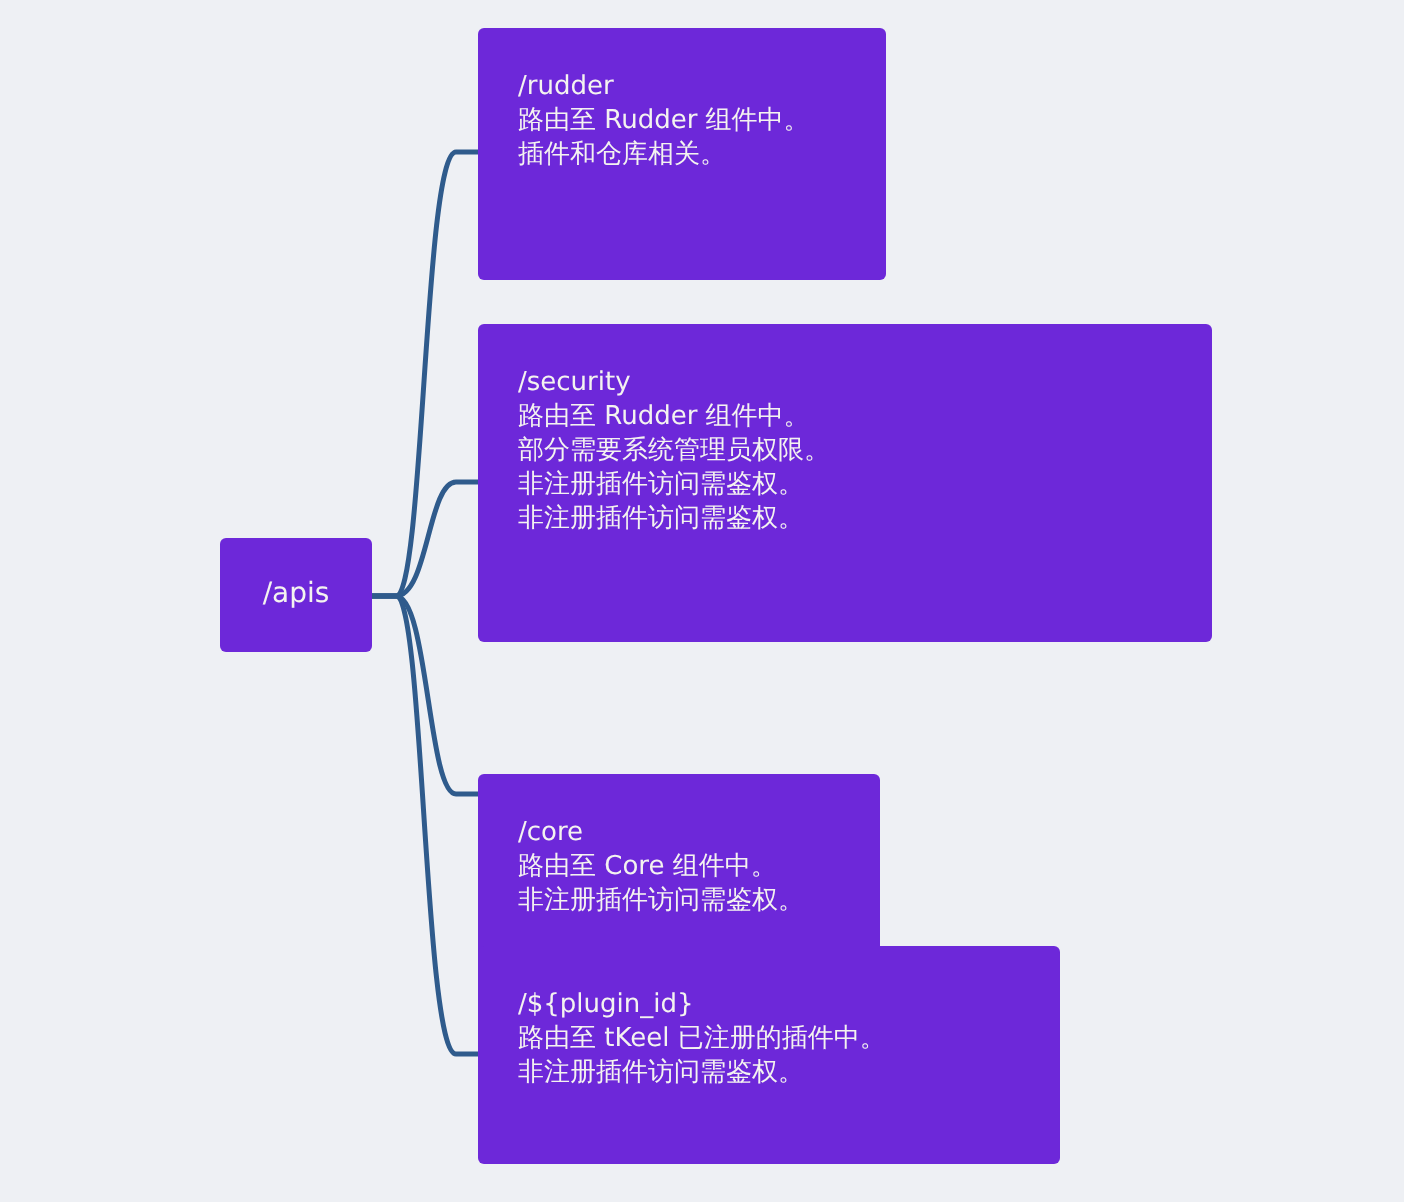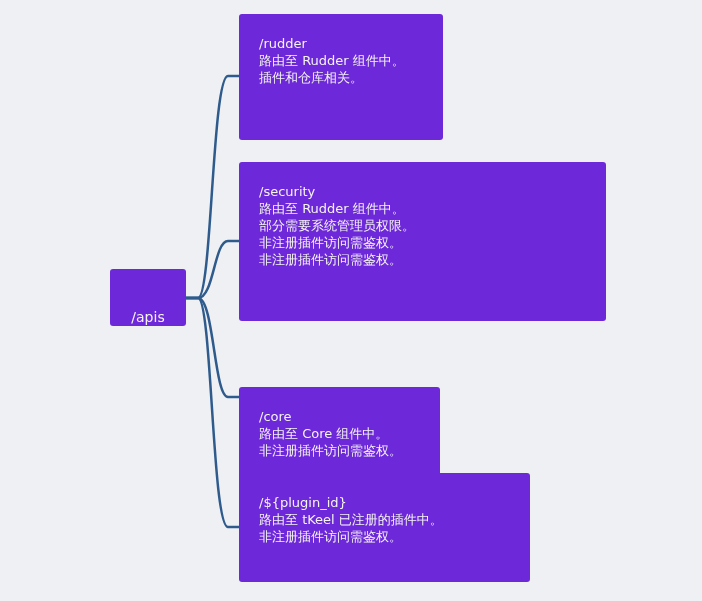--- a/index.html
+++ b/index.html
@@ -5,21 +5,21 @@
   html, body { margin:0; padding:0; }
   body {
     width:702px; height:601px; background:#eef0f4; position:relative; overflow:hidden;
     font-family:"DejaVu Sans", "Liberation Sans", sans-serif;
   }
   svg.links { position:absolute; left:0; top:0; width:702px; height:601px; }
   .node {
     position:absolute; background:#6d28d9; border-radius:3px; color:#f4f3f0;
     box-sizing:border-box; font-size:13px; line-height:17px;
   }
-  .root { display:flex; align-items:flex-end; justify-content:center; font-size:14px; }
+  .root { display:flex; align-items:center; justify-content:center; font-size:14px; }
   .child { padding:21px 20px 0 20px; }
   .line { white-space:nowrap; display:block; }
 </style>
 </head>
 <body>
 
 <svg class="links">
   <g fill="none" stroke="#2f5b8c" stroke-width="2.5">
     <path d="M186,298 L198,298 C212,298 212,76 228,76 L240,76"></path>
     <path d="M186,298 L198,298 C214,298 214,241 228,241 L240,241"></path>

